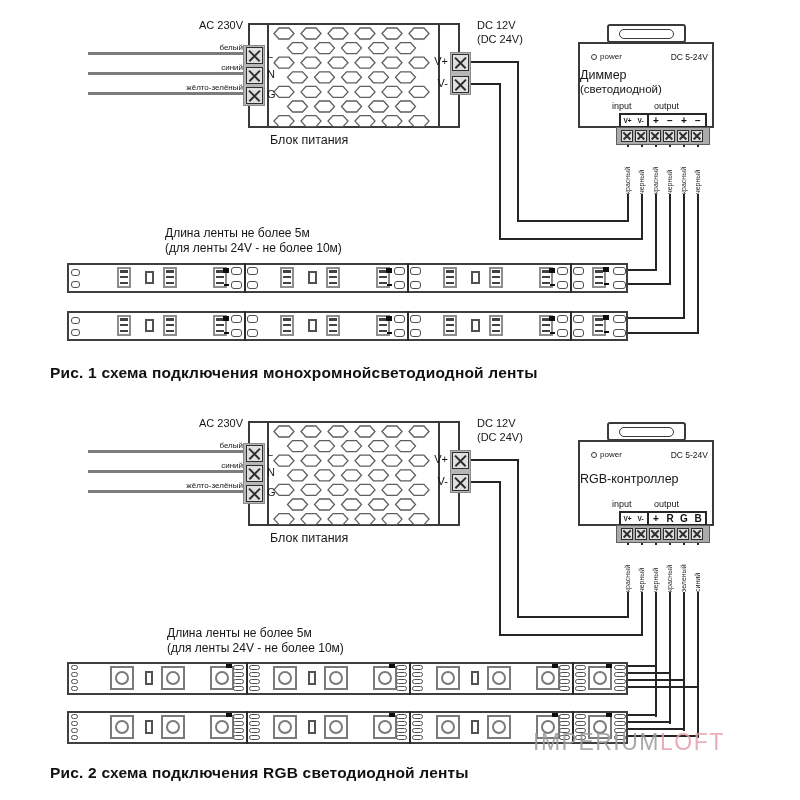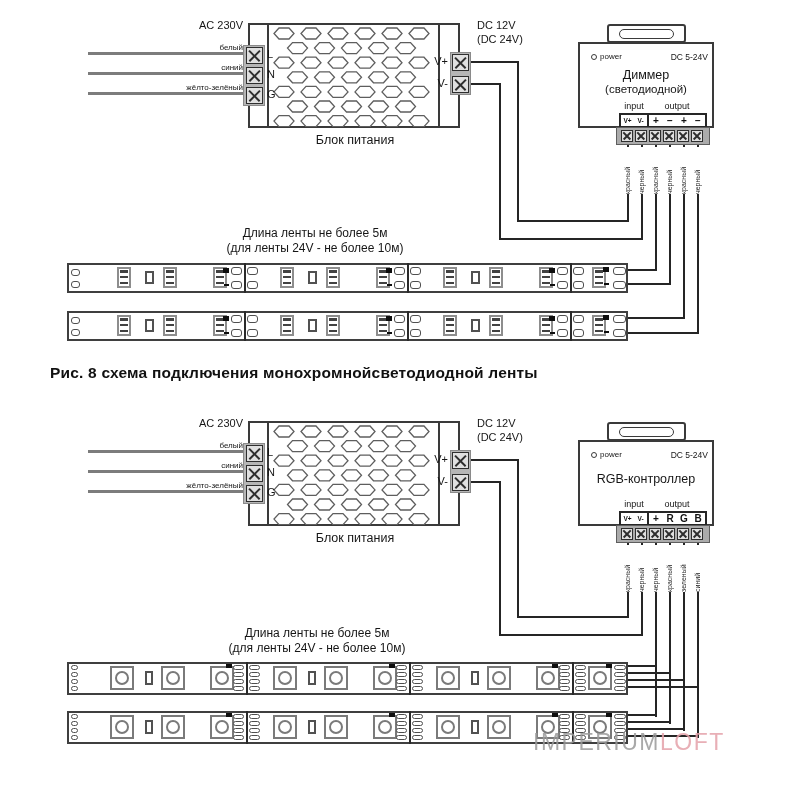--- a/index.html
+++ b/index.html
@@ -1,20 +1,20 @@
 <!DOCTYPE html>
 <html><head>
 <meta charset="utf-8">
 <style>
   html,body{margin:0;padding:0;background:#fff}
   #canvas{position:relative;width:800px;height:800px;background:#fff;overflow:hidden;font-family:"Liberation Sans",sans-serif}
   .fig{position:absolute;left:0;width:800px;height:400px}
   .lbl{position:absolute;color:#161616;white-space:nowrap;z-index:6}
   .b{font-weight:normal}
-  .c{text-align:center}
+  .c{text-align:left}
   .r{text-align:right}
   .panel{position:absolute;background:#fff;border:2px solid #3a3a3a;box-sizing:border-box;z-index:2}
   .tab{position:absolute;background:#fff;border:2px solid #3a3a3a;border-radius:3px;box-sizing:border-box;z-index:2}
   .slot{position:absolute;background:#fff;border:1.5px solid #3a3a3a;border-radius:5px;box-sizing:border-box;z-index:3}
   .vline{position:absolute;width:2px;background:#3a3a3a;z-index:3}
   .gray-strip{position:absolute;background:#b6b6b6;border:1px solid #8a8a8a;box-sizing:border-box;z-index:2}
   .wire{position:absolute;background:#252525;z-index:1}
   .gwire{position:absolute;background:#7c7c7c;z-index:1}
   .strip{position:absolute;background:#fff;border:2px solid #3f3f3f;box-sizing:border-box;z-index:3}
   .screwstrip{position:absolute;background:#ababab;border:1px solid #5e5e5e;box-sizing:border-box;z-index:4}
@@ -217,21 +217,21 @@
         <div class="pad" style="left: 504px; top: 16px; width: 11px; height: 8px;"></div>
         <div class="mark" style="left: 480px; top: 3px; width: 6px; height: 5px;"></div>
         <div class="mark" style="left: 481px; top: 19px; width: 5px; height: 2px;"></div>
         <div class="ledm" style="left: 523px;"></div>
         <div class="pad" style="left: 544px; top: 2px; width: 13px; height: 8px;"></div>
         <div class="pad" style="left: 544px; top: 16px; width: 13px; height: 8px;"></div>
         <div class="mark" style="left: 534px; top: 2px; width: 6px; height: 5px;"></div>
         <div class="mark" style="left: 535px; top: 18px; width: 5px; height: 2px;"></div>
       </div>
 
-    <div class="caption" style="left:50px;top:364px">Рис. 8 схема подключения монохромнойсветодиодной ленты</div>
+    <div class="caption" style="left:50px;top:364px">Рис. 1 схема подключения монохромнойсветодиодной ленты</div>
   <div class="gwire" style="left: 88px; top: 52px; width: 159px; height: 3px;"></div>
       <div class="gwire" style="left: 88px; top: 72px; width: 159px; height: 3px;"></div>
       <div class="gwire" style="left: 88px; top: 92px; width: 159px; height: 3px;"></div>
       <div class="wire" style="left: 469px; top: 61px; width: 49px; height: 2px;"></div>
       <div class="wire" style="left: 517px; top: 61px; width: 2px; height: 161px;"></div>
       <div class="wire" style="left: 517px; top: 220px; width: 112px; height: 2px;"></div>
       <div class="wire" style="left: 627px; top: 144px; width: 2px; height: 78px;"></div>
       <div class="wire" style="left: 469px; top: 83px; width: 31px; height: 2px;"></div>
       <div class="wire" style="left: 499px; top: 83px; width: 2px; height: 157px;"></div>
       <div class="wire" style="left: 499px; top: 238px; width: 144px; height: 2px;"></div>
@@ -453,20 +453,21 @@
         <div class="pad" style="left: 506px; top: 22px; width: 11px; height: 5px;"></div>
         <div class="mark" style="left: 483px; top: 0px; width: 6px; height: 4px;"></div>
         <div class="ledr" style="left: 519px;"></div>
         <div class="pad" style="left: 545px; top: 1px; width: 12px; height: 5px;"></div>
         <div class="pad" style="left: 545px; top: 8px; width: 12px; height: 5px;"></div>
         <div class="pad" style="left: 545px; top: 15px; width: 12px; height: 5px;"></div>
         <div class="pad" style="left: 545px; top: 22px; width: 12px; height: 5px;"></div>
         <div class="mark" style="left: 537px; top: 0px; width: 6px; height: 4px;"></div>
       </div>
 
+    <div class="caption" style="left:50px;top:366px">Рис. 2 схема подключения RGB светодиодной ленты</div>
   <div class="gwire" style="left: 88px; top: 52px; width: 159px; height: 3px;"></div>
       <div class="gwire" style="left: 88px; top: 72px; width: 159px; height: 3px;"></div>
       <div class="gwire" style="left: 88px; top: 92px; width: 159px; height: 3px;"></div>
       <div class="wire" style="left: 469px; top: 61px; width: 49px; height: 2px;"></div>
       <div class="wire" style="left: 517px; top: 61px; width: 2px; height: 159px;"></div>
       <div class="wire" style="left: 517px; top: 218px; width: 112px; height: 2px;"></div>
       <div class="wire" style="left: 627px; top: 144px; width: 2px; height: 76px;"></div>
       <div class="wire" style="left: 469px; top: 83px; width: 31px; height: 2px;"></div>
       <div class="wire" style="left: 499px; top: 83px; width: 2px; height: 155px;"></div>
       <div class="wire" style="left: 499px; top: 236px; width: 144px; height: 2px;"></div>

